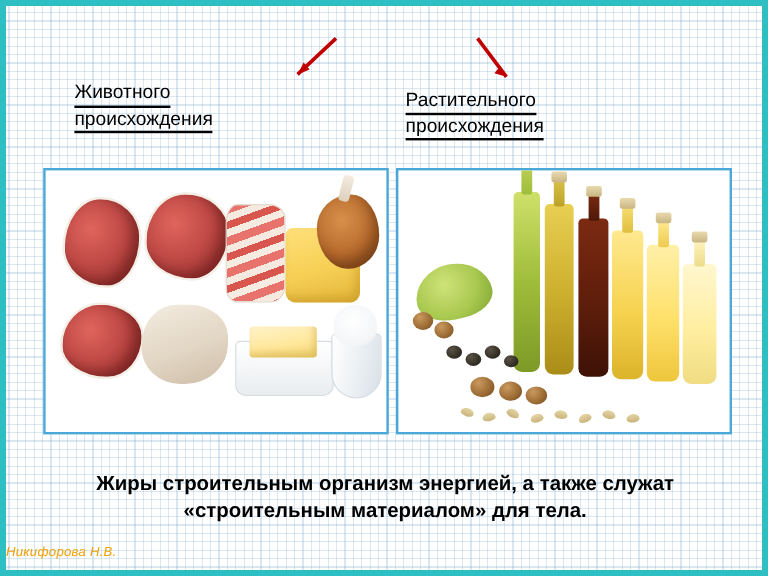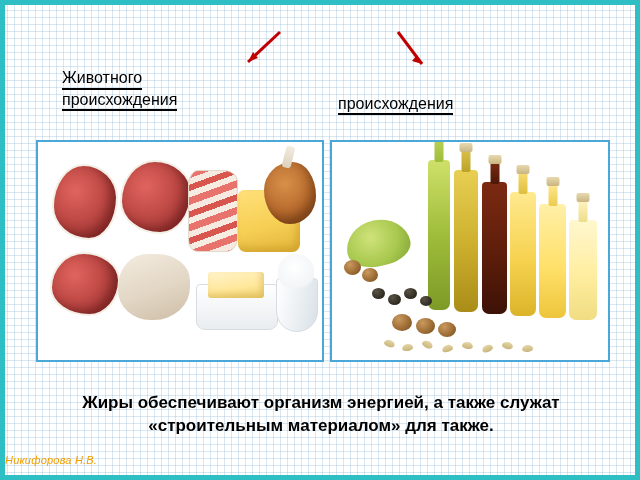--- a/index.html
+++ b/index.html
@@ -245,21 +245,21 @@
     <path d="M10 2 L34 34" stroke="#c00000" stroke-width="3" fill="none"></path>
     <path d="M34 34 L24 31 L29 25 Z" fill="#c00000"></path>
   </svg>
 
   <div class="heading heading-animal">
     <span class="u">Животного</span><br>
     <span class="u">происхождения</span>
   </div>
 
   <div class="heading heading-vegetable">
-    <br>
+    <span class="u">Растительного</span><br>
     <span class="u">происхождения</span>
   </div>
 
   <div class="photo-box box-animal">
 
     <div class="meat steak" style="left:14px; top:22px; width:62px; height:72px;"></div>
     <div class="meat steak" style="left:12px; top:110px; width:66px; height:60px;"></div>
     <div class="meat steak" style="left:82px; top:18px; width:68px; height:70px;"></div>
 
     <div class="meat bacon" style="left:150px; top:28px; width:48px; height:80px;"></div>
@@ -322,20 +322,20 @@
     <div class="seed" style="left:70px; top:202px; width:11px; height:7px; transform:rotate(-10deg);"></div>
     <div class="seed" style="left:90px; top:199px; width:11px; height:7px; transform:rotate(25deg);"></div>
     <div class="seed" style="left:110px; top:203px; width:11px; height:7px; transform:rotate(-16deg);"></div>
     <div class="seed" style="left:130px; top:200px; width:11px; height:7px; transform:rotate(8deg);"></div>
     <div class="seed" style="left:150px; top:203px; width:11px; height:7px; transform:rotate(-22deg);"></div>
     <div class="seed" style="left:170px; top:200px; width:11px; height:7px; transform:rotate(12deg);"></div>
     <div class="seed" style="left:190px; top:203px; width:11px; height:7px; transform:rotate(-6deg);"></div>
   </div>
 
   <div class="caption">
-    <span>Жиры обеспечивают организм энергией, а</span>
+    <span>Жиры строительным организм энергией, а</span>
     <span>также служат «строительным материалом»</span>
-    <span>для также.</span>
+    <span>для тела.</span>
   </div>
 
   <div class="author">Никифорова Н.В.</div>
 
 </div>
 
 </body></html>

